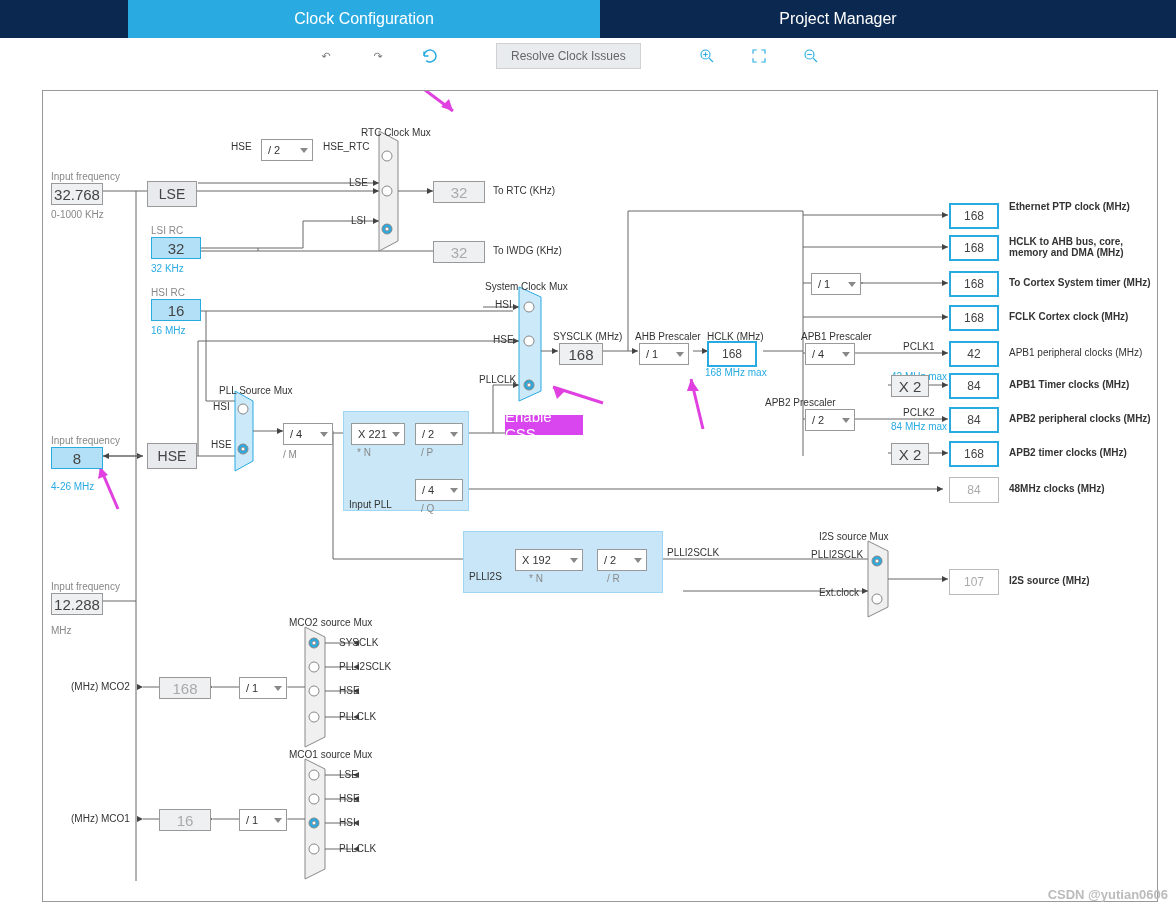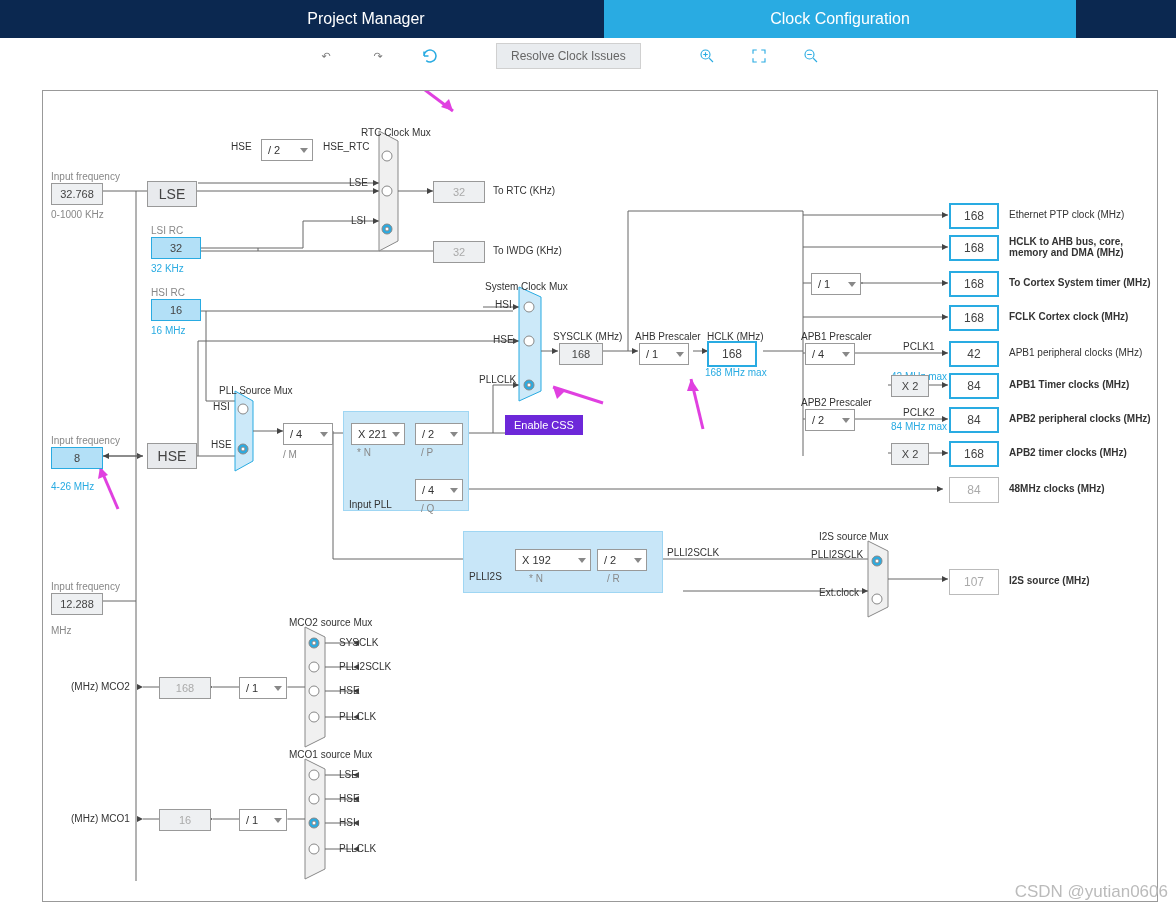--- a/index.html
+++ b/index.html
@@ -15,47 +15,47 @@
 .toolbar{height:36px;background:#fff;display:flex;align-items:center;padding:8px 0;}
 .tb-sp{width:300px;}
 .tb-ico{width:22px;height:22px;margin:0 15px;color:#7a7a7a;cursor:pointer;display:flex;align-items:center;justify-content:center;}
 .tb-ico.blue{color:#29abe2;}
 .resolve{background:#e9ecef;border:1px solid #d0d0d0;color:#666;padding:5px 14px;margin:0 40px;font-size:12px;}
 .diagram{position:absolute;top:90px;left:42px;width:1116px;height:812px;border:1px solid #999;background:#fff;}
 .abs{position:absolute;}
 .lbl{font-size:10px;color:#333;}
 .lbl.gray{color:#888;}
 .lbl.blue{color:#29abe2;}
-.ibox{border:1px solid #999;background:#eef0f2;display:flex;align-items:center;justify-content:center;height:22px;font-size:11px;color:#444;}
+.ibox{border:1px solid #999;background:#eef0f2;display:flex;align-items:center;justify-content:center;height:22px;font-size:15px;color:#444;}
 .ibox.blue{background:#b3e0f7;border:1px solid #29abe2;}
 .ibox.out{border:2px solid #29abe2;background:#fff;height:26px;font-size:12px;}
 .ibox.out.gray{border:1px solid #bbb;color:#aaa;}
 .ibox.src{background:#e8eaed;border:1px solid #999;font-size:14px;}
 .sel{border:1px solid #999;background:#fff;display:flex;align-items:center;justify-content:space-between;height:22px;padding:0 4px 0 6px;font-size:11px;}
 .chev{width:0;height:0;border-left:4px solid transparent;border-right:4px solid transparent;border-top:5px solid #888;margin-left:4px;}
 .mux{fill:#f0f0f0;stroke:#888;stroke-width:1;}
 .mux.blue{fill:#cce9f9;stroke:#29abe2;}
 .wire{stroke:#666;stroke-width:1;fill:none;}
 .radio{stroke:#888;fill:#fff;}
 .radio.sel{fill:#29abe2;}
 .radio.inner{fill:#fff;}
 .arrow{stroke:#e040e0;stroke-width:3;fill:none;}
 .arrowh{fill:#e040e0;}
-.css-btn{background:#6d28d9;color:#fff;display:flex;align-items:center;justify-content:center;height:20px;font-size:11px;}
+.css-btn{background:#d946ef;color:#fff;display:flex;align-items:center;justify-content:center;height:20px;font-size:15px;}
 .plibox{background:#c8e6f8;border:1px solid #9fd6f3;}
 .mainpll{background:#cae7f7;border:1px solid #9fd6f3;}
-.watermark{position:absolute;right:8px;bottom:6px;color:#bbb;font-size:17px;}
+.watermark{position:absolute;right:8px;bottom:6px;color:#bbb;font-size:13px;font-weight:bold;}
 </style>
 </head>
 <body>
 
 <div class="topbar">
   <div class="tab spacer"></div>
+  <div class="tab mid active">Clock Configuration</div>
   <div class="tab pm inactive">Project Manager</div>
-  <div class="tab mid active">Clock Configuration</div>
   <div class="tab right inactive"></div>
 </div>
 
 <div class="toolbar">
   <div class="tb-sp"></div>
   <div class="tb-ico">↶</div>
   <div class="tb-ico">↷</div>
   <div class="tb-ico blue">
     <svg width="18" height="18" viewBox="0 0 24 24">
         <path fill="none" stroke="#29abe2" stroke-width="2" d="M4 12a8 8 0 1 1 3 6.2M4 12V6m0 6h6"></path>
@@ -297,56 +297,56 @@
 
 <div class="abs lbl" style="left:758px;top:240px">APB1 Prescaler</div>
 <div class="abs sel" style="left:762px;top:252px;width:50px">
       <span>/ 4</span>
       <span class="chev"></span>
     </div>
 <div class="abs lbl" style="left:860px;top:250px">PCLK1</div>
 <div class="abs lbl blue" style="left:848px;top:280px">42 MHz max</div>
 <div class="abs ibox" style="left:848px;top:284px;width:38px">X 2</div>
 
-<div class="abs lbl" style="left:758px;top:306px">APB2 Prescaler</div>
+<div class="abs lbl" style="left:722px;top:306px">APB2 Prescaler</div>
 <div class="abs sel" style="left:762px;top:318px;width:50px">
       <span>/ 2</span>
       <span class="chev"></span>
     </div>
 <div class="abs lbl" style="left:860px;top:316px">PCLK2</div>
 <div class="abs lbl blue" style="left:848px;top:330px">84 MHz max</div>
 <div class="abs ibox" style="left:848px;top:352px;width:38px">X 2</div>
 
 <div class="abs sel" style="left:768px;top:182px;width:50px">
       <span>/ 1</span>
       <span class="chev"></span>
     </div>
 
 <div class="abs ibox out" style="left:906px;top:112px;width:50px">168</div>
-<div class="abs lbl" style="left:966px;top:118px;font-weight:normal">Ethernet PTP clock (MHz)</div>
+<div class="abs lbl" style="left:966px;top:110px;font-weight:bold">Ethernet PTP clock (MHz)</div>
 <div class="abs ibox out" style="left:906px;top:144px;width:50px">168</div>
 <div class="abs lbl" style="left:966px;top:145px;width:140px;height:22px;overflow:hidden;font-weight:bold">HCLK to AHB bus, core, memory and DMA (MHz)</div>
 <div class="abs ibox out" style="left:906px;top:180px;width:50px">168</div>
 <div class="abs lbl" style="left:966px;top:186px;font-weight:bold">To Cortex System timer (MHz)</div>
 <div class="abs ibox out" style="left:906px;top:214px;width:50px">168</div>
 <div class="abs lbl" style="left:966px;top:220px;font-weight:bold">FCLK Cortex clock (MHz)</div>
 <div class="abs ibox out" style="left:906px;top:250px;width:50px">42</div>
 <div class="abs lbl" style="left:966px;top:256px;font-weight:normal">APB1 peripheral clocks (MHz)</div>
 <div class="abs ibox out" style="left:906px;top:282px;width:50px">84</div>
 <div class="abs lbl" style="left:966px;top:288px;font-weight:bold">APB1 Timer clocks (MHz)</div>
 <div class="abs ibox out" style="left:906px;top:316px;width:50px">84</div>
 <div class="abs lbl" style="left:966px;top:322px;font-weight:bold">APB2 peripheral clocks (MHz)</div>
 <div class="abs ibox out" style="left:906px;top:350px;width:50px">168</div>
 <div class="abs lbl" style="left:966px;top:356px;font-weight:bold">APB2 timer clocks (MHz)</div>
 <div class="abs ibox out gray" style="left:906px;top:386px;width:50px">84</div>
 <div class="abs lbl" style="left:966px;top:392px;font-weight:bold">48MHz clocks (MHz)</div>
 
 <div class="abs plibox" style="left:420px;top:440px;width:200px;height:62px"></div>
 <div class="abs lbl" style="left:426px;top:480px">PLLI2S</div>
-<div class="abs sel" style="left:472px;top:458px;width:76px">
+<div class="abs sel" style="left:472px;top:458px;width:68px">
       <span>X 192</span>
       <span class="chev"></span>
     </div>
 <div class="abs lbl gray" style="left:486px;top:482px">* N</div>
 <div class="abs sel" style="left:554px;top:458px;width:50px">
       <span>/ 2</span>
       <span class="chev"></span>
     </div>
 <div class="abs lbl gray" style="left:564px;top:482px">/ R</div>
 <div class="abs lbl" style="left:624px;top:456px">PLLI2SCLK</div>

